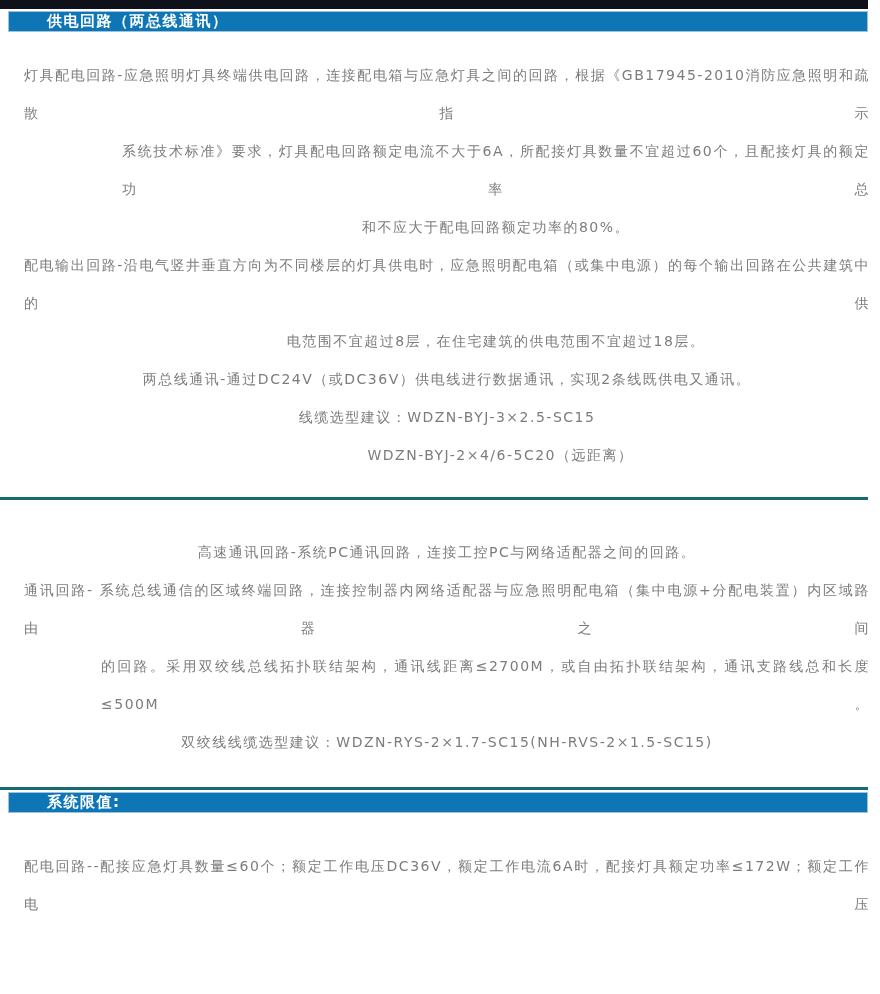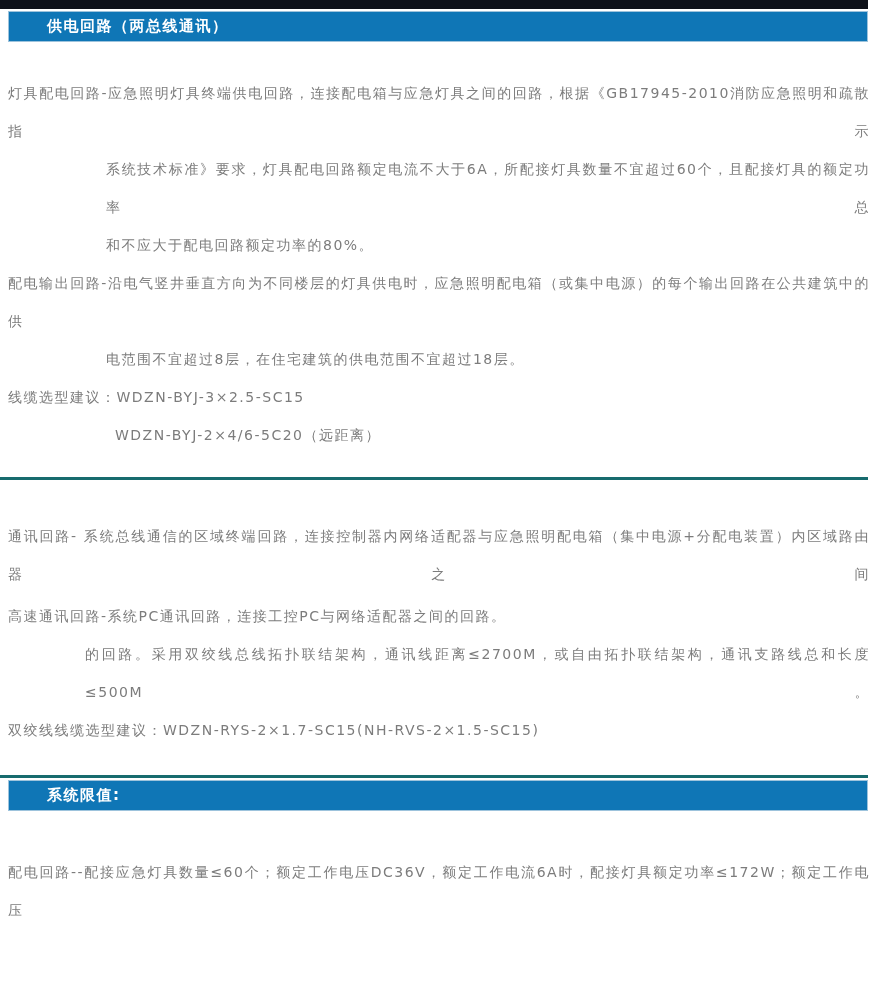--- a/index.html
+++ b/index.html
@@ -6,34 +6,35 @@
   .page{
     width:880px;height:994px;position:relative;overflow:hidden;
     background:#ffffff;
     font-family:"DejaVu Sans",sans-serif;
   }
   
   .strip-dark{height:9px;margin:0 12px 0 0;background:#0e1119;}
   
   .strip-teal{height:3px;margin:0 12px 0 0;background:#176b6e;}
   .bar{
-    height:31px;margin:2px 12px 0 8px;box-sizing:border-box;
+    height:21px;margin:2px 12px 0 8px;box-sizing:border-box;
     background:#0f76b6;border:1px solid #9dc3dc;
     display:flex;align-items:center;padding-left:38px;
   }
   .bar .bar-title{
     color:#ffffff;font-size:15px;font-weight:bold;letter-spacing:1.5px;
   }
-  .content{padding-left:8px;padding-right:10px;margin-top:8px;}
+  .content{padding-left:24px;padding-right:10px;}
   .c1{padding-top:24px;}
   .c2{padding-top:29px;}
   .c3{padding-top:34px;}
   .ln{
     margin:0;line-height:38px;font-size:14px;color:#7c7c7c;
     letter-spacing:1.5px;
+    text-align:center;
   }
   .just{text-align:justify;text-align-last:justify;}
   .ind-a{margin-left:98px;}   
   .ind-b{margin-left:107px;}  
   .ind-c{margin-left:77px;}   
   .gap4{margin-top:4px;}
 </style>
 </head>
 <body>
 
@@ -42,28 +43,29 @@
   <div class="strip-dark"></div>
   <div class="bar">
     <span class="bar-title">供电回路（两总线通讯）</span>
   </div>
   <div class="content c1">
     <p class="ln just">灯具配电回路-应急照明灯具终端供电回路，连接配电箱与应急灯具之间的回路，根据《GB17945-2010消防应急照明和疏散指示</p>
     <p class="ln just ind-a">系统技术标准》要求，灯具配电回路额定电流不大于6A，所配接灯具数量不宜超过60个，且配接灯具的额定功率总</p>
     <p class="ln ind-a">和不应大于配电回路额定功率的80%。</p>
     <p class="ln just">配电输出回路-沿电气竖井垂直方向为不同楼层的灯具供电时，应急照明配电箱（或集中电源）的每个输出回路在公共建筑中的供</p>
     <p class="ln ind-a">电范围不宜超过8层，在住宅建筑的供电范围不宜超过18层。</p>
+    <p class="ln">两总线通讯-通过DC24V（或DC36V）供电线进行数据通讯，实现2条线既供电又通讯。</p>
     <p class="ln">线缆选型建议：WDZN-BYJ-3×2.5-SC15</p>
     <p class="ln ind-b">WDZN-BYJ-2×4/6-5C20（远距离）</p>
   </div>
 
   <div class="strip-teal" style="margin-top:23px;"></div>
   <div class="content c2">
+    <p class="ln gap4">高速通讯回路-系统PC通讯回路，连接工控PC与网络适配器之间的回路。</p>
     <p class="ln just">通讯回路- 系统总线通信的区域终端回路，连接控制器内网络适配器与应急照明配电箱（集中电源+分配电装置）内区域路由器之间</p>
-    <p class="ln gap4">高速通讯回路-系统PC通讯回路，连接工控PC与网络适配器之间的回路。</p>
     <p class="ln just ind-c">的回路。采用双绞线总线拓扑联结架构，通讯线距离≤2700M，或自由拓扑联结架构，通讯支路线总和长度≤500M。</p>
     <p class="ln">双绞线线缆选型建议：WDZN-RYS-2×1.7-SC15(NH-RVS-2×1.5-SC15)</p>
   </div>
 
   <div class="strip-teal" style="margin-top:26px;"></div>
   <div class="bar">
     <span class="bar-title">系统限值:</span>
   </div>
   <div class="content c3">
     <p class="ln just">配电回路--配接应急灯具数量≤60个；额定工作电压DC36V，额定工作电流6A时，配接灯具额定功率≤172W；额定工作电压</p>

